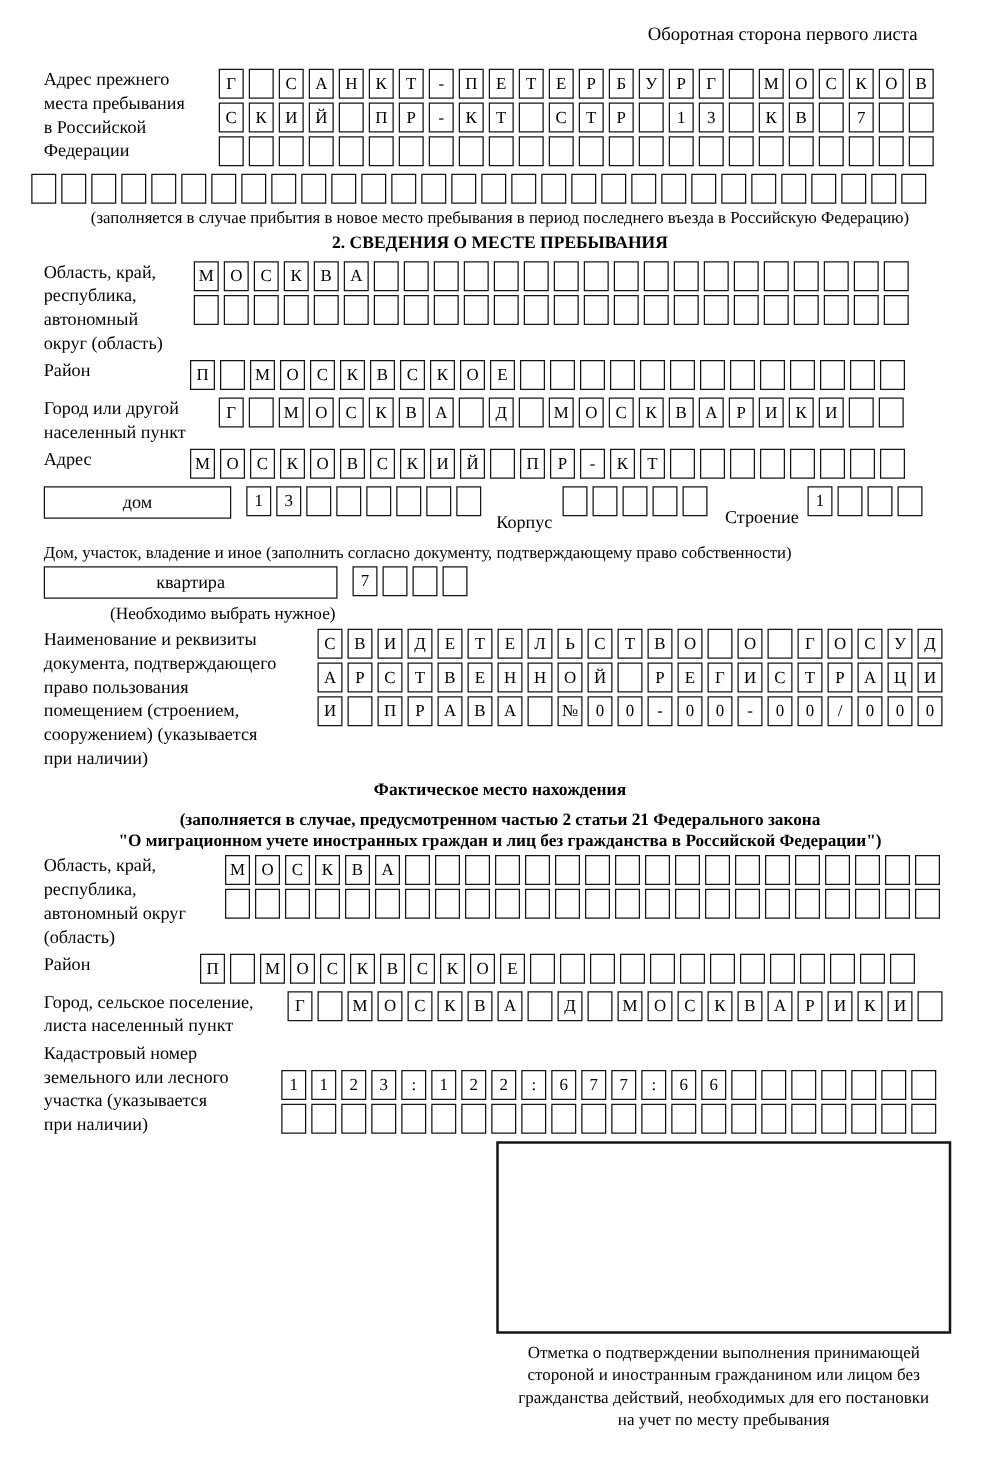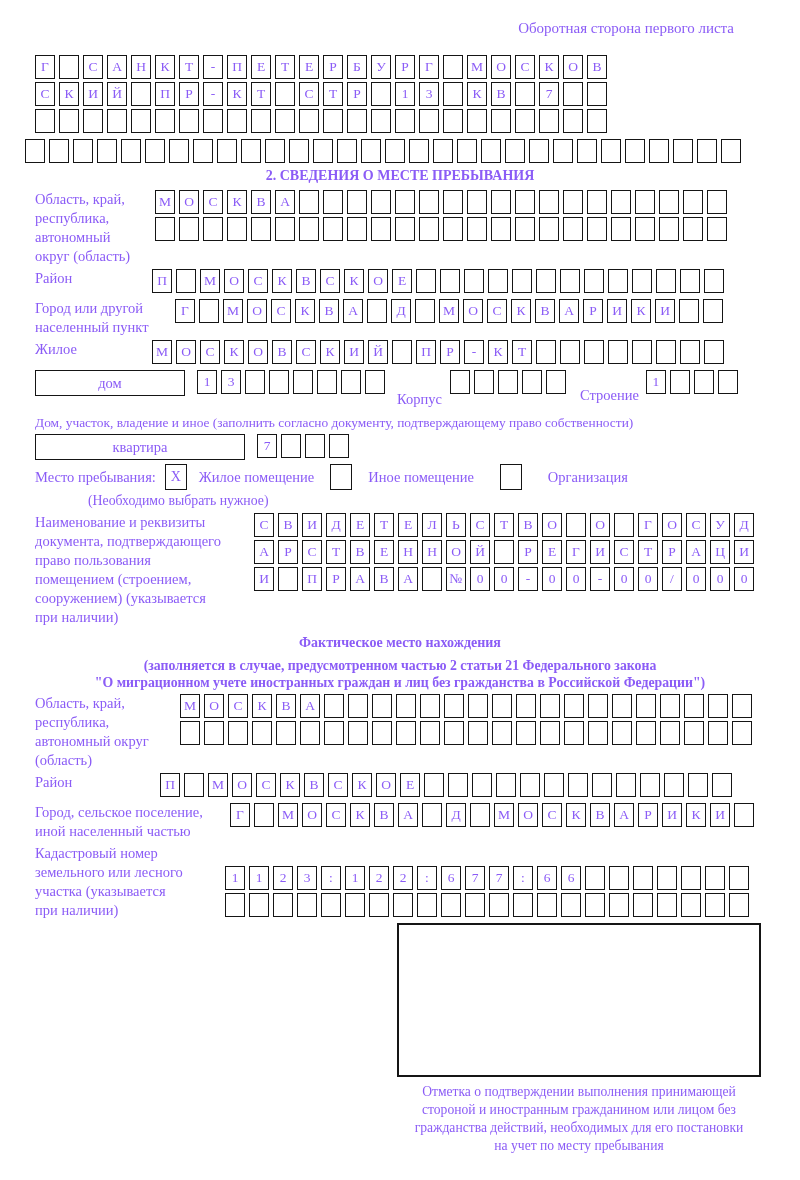--- a/index.html
+++ b/index.html
@@ -1,16 +1,16 @@
 <!DOCTYPE html>
 <html><head>
 <meta charset="utf-8">
 <style>
   html,body{margin:0;padding:0;background:#fff;}
-  .page{width:800px;height:1180px;background:#fff;color:#8b5cf6;
+  .page{width:800px;height:1180px;background:#fff;color:#000000;
         font-family:"Liberation Serif","DejaVu Serif",serif;font-size:14.5px;
         position:relative;overflow:hidden;}
   .hdr{text-align:right;padding:20px 66px 0 0;font-size:15px;}
   .row{display:flex;align-items:flex-start;margin:0 0 3px 35px;}
   .lbl{white-space:pre-line;line-height:19px;flex:none;}
   .cellrows{display:flex;flex-direction:column;}
   .cells{display:flex;gap:4px;margin-bottom:3px;flex:none;}
   .cell{width:20px;height:24px;border:1.6px solid #151515;box-sizing:border-box;
         display:flex;align-items:center;justify-content:center;font-size:13.5px;
         background:#fff;flex:none;}
@@ -30,20 +30,24 @@
         line-height:18px;white-space:pre-line;}
 </style>
 </head>
 <body>
 
 <div class="page">
 
   <div class="hdr">Оборотная сторона первого листа</div>
 
   <div class="row" style="margin-top:18px">
+    <div class="lbl" style="width:140px">Адрес прежнего
+места пребывания
+в Российской
+Федерации</div>
     <div class="cellrows">
       <div class="cells">
           <div class="cell">Г</div>
           <div class="cell"></div>
           <div class="cell">С</div>
           <div class="cell">А</div>
           <div class="cell">Н</div>
           <div class="cell">К</div>
           <div class="cell">Т</div>
           <div class="cell">-</div>
@@ -143,20 +147,21 @@
       <div class="cell"></div>
       <div class="cell"></div>
       <div class="cell"></div>
       <div class="cell"></div>
       <div class="cell"></div>
       <div class="cell"></div>
       <div class="cell"></div>
       <div class="cell"></div>
       <div class="cell"></div>
     </div>
+  <div class="caption center">(заполняется в случае прибытия в новое место пребывания в период последнего въезда в Российскую Федерацию)</div>
 
   <div class="title">2. СВЕДЕНИЯ О МЕСТЕ ПРЕБЫВАНИЯ</div>
 
   <div class="row">
     <div class="lbl" style="width:120px">Область, край,
 республика,
 автономный
 округ (область)</div>
     <div class="cellrows">
       <div class="cells">
@@ -268,21 +273,21 @@
         <div class="cell">Р</div>
         <div class="cell">И</div>
         <div class="cell">К</div>
         <div class="cell">И</div>
         <div class="cell"></div>
         <div class="cell"></div>
       </div>
   </div>
 
   <div class="row">
-    <div class="lbl" style="width:117px">Жилое</div>
+    <div class="lbl" style="width:117px">Адрес</div>
     <div class="cells">
         <div class="cell">М</div>
         <div class="cell">О</div>
         <div class="cell">С</div>
         <div class="cell">К</div>
         <div class="cell">О</div>
         <div class="cell">В</div>
         <div class="cell">С</div>
         <div class="cell">К</div>
         <div class="cell">И</div>
@@ -328,38 +333,29 @@
     <div class="cells">
         <div class="cell">1</div>
         <div class="cell"></div>
         <div class="cell"></div>
         <div class="cell"></div>
       </div>
   </div>
   <div class="caption">Дом, участок, владение и иное (заполнить согласно документу, подтверждающему право собственности)</div>
 
   <div class="row">
-    <div class="fieldbox" style="width:210px">квартира</div>
+    <div class="fieldbox" style="width:235px">квартира</div>
     <div class="cells" style="margin-left:12px">
         <div class="cell">7</div>
         <div class="cell"></div>
         <div class="cell"></div>
         <div class="cell"></div>
       </div>
   </div>
 
-  <div class="row chkrow">
-    <span>Место пребывания:</span>
-    <span class="chk" style="margin:0 12px 0 9px">X</span>
-    <span>Жилое помещение</span>
-    <span class="chk" style="margin:0 16px 0 16px"></span>
-    <span>Иное помещение</span>
-    <span class="chk" style="margin:0 26px 0 26px"></span>
-    <span>Организация</span>
-  </div>
   <div class="note">(Необходимо выбрать нужное)</div>
 
   <div class="row" style="margin-top:4px">
     <div class="lbl" style="width:219px">Наименование и реквизиты
 документа, подтверждающего
 право пользования
 помещением (строением,
 сооружением) (указывается
 при наличии)</div>
     <div class="cellrows">
@@ -525,21 +521,21 @@
         <div class="cell"></div>
         <div class="cell"></div>
         <div class="cell"></div>
         <div class="cell"></div>
         <div class="cell"></div>
       </div>
   </div>
 
   <div class="row">
     <div class="lbl" style="width:195px">Город, сельское поселение,
-иной населенный частью</div>
+листа населенный пункт</div>
     <div class="cells">
         <div class="cell">Г</div>
         <div class="cell"></div>
         <div class="cell">М</div>
         <div class="cell">О</div>
         <div class="cell">С</div>
         <div class="cell">К</div>
         <div class="cell">В</div>
         <div class="cell">А</div>
         <div class="cell"></div>

